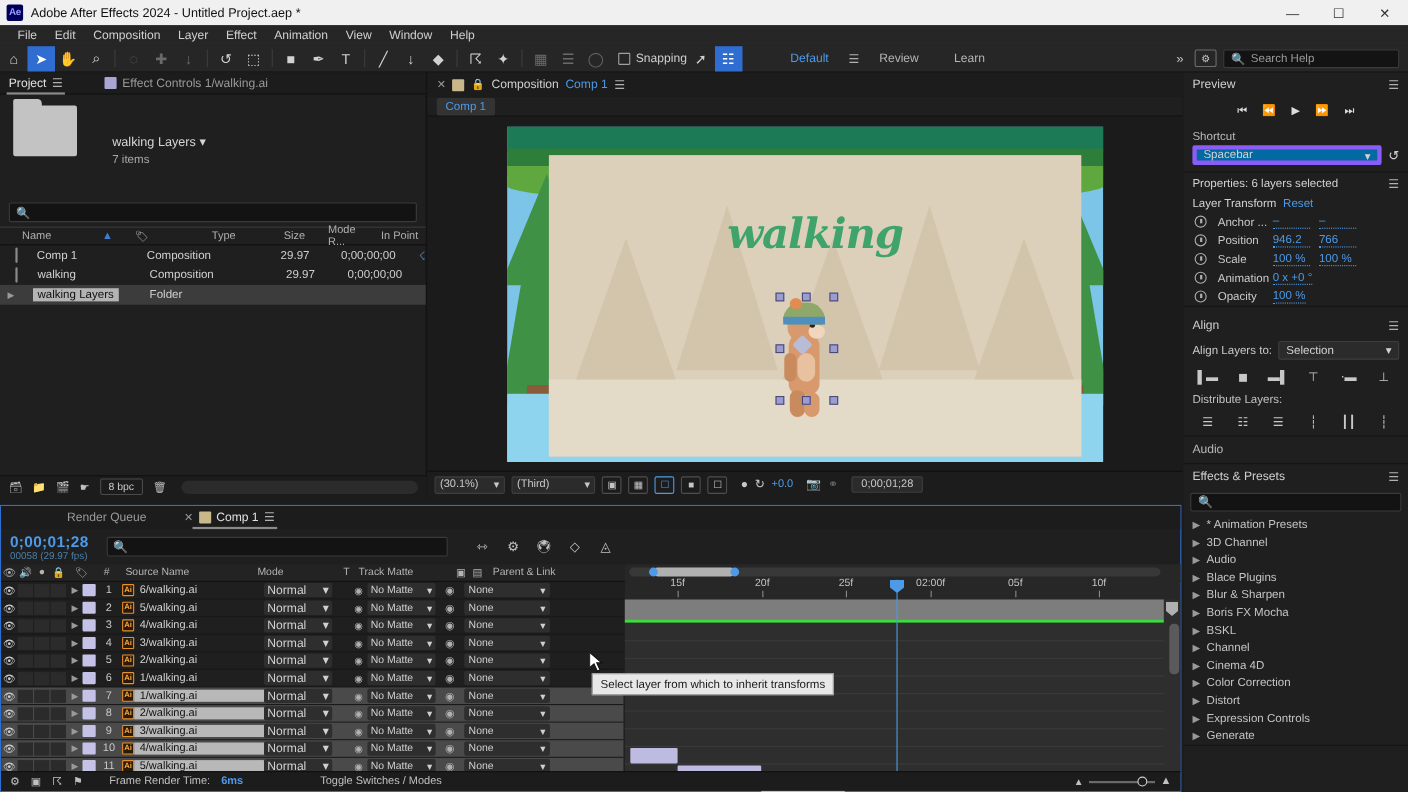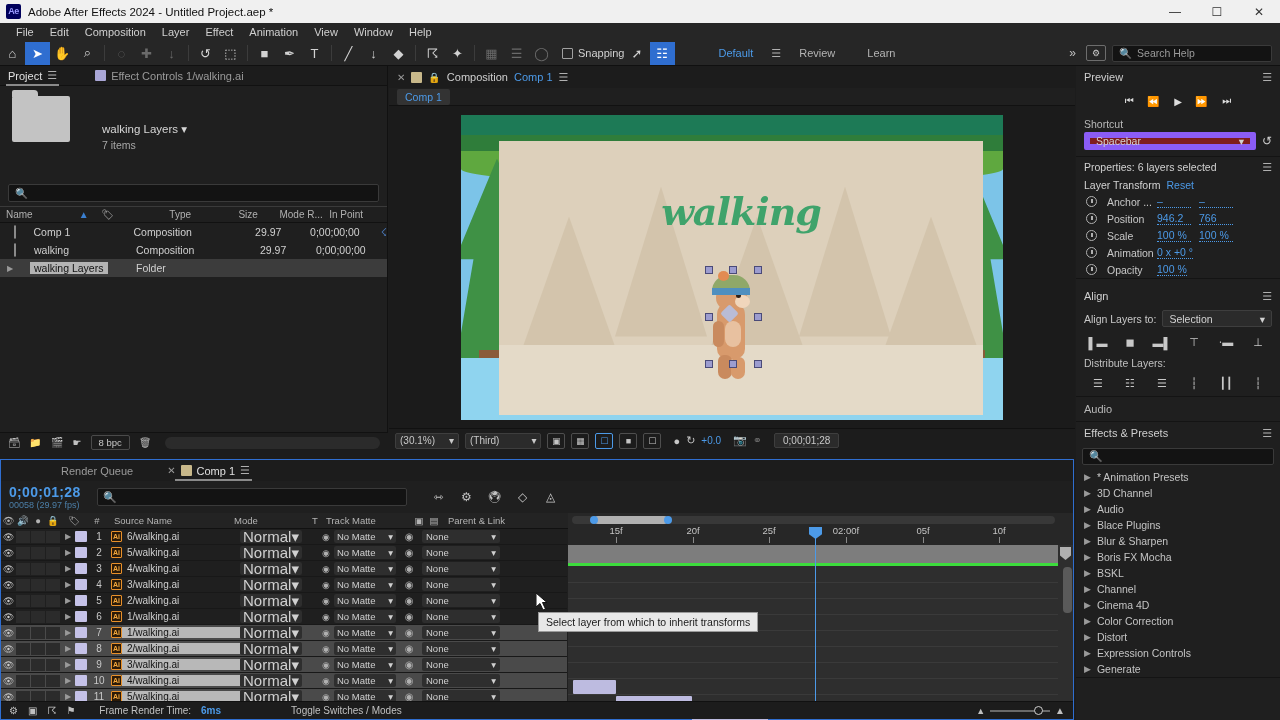--- a/index.html
+++ b/index.html
@@ -99,21 +99,21 @@
   .proj-search {
     margin: 6px 8px 4px 8px; height: 18px; background: #131313;
     border: 1px solid #3a3a3a; border-radius: 2px;
     display:flex; align-items:center; padding: 0 6px; color:#8a8a8a; font-size: 10.5px;
   }
   .proj-head {
     height: 17px; background: #1f1f1f; display: flex; align-items: center;
     border-top: 1px solid #3a3a3a; border-bottom: 1px solid #111;
     font-size: 10px; color: #b0b0b0;
   }
-  .proj-head > div { padding-left: 6px; }
+  .proj-head > div { padding-left: 20px; }
   .proj-row {
     height: 18px; display: flex; align-items: center; font-size: 10.5px; color: #d0d0d0;
   }
   .proj-row.sel { background: #3c3c3c; }
   .proj-row > div { padding-left: 6px; }
   .comp-ico { width: 13px; height: 11px; border-radius: 1px;
               background: linear-gradient(90deg,#3a6fb0 0 33%, #b0453a 33% 66%, #3a8a4a 66% 100%);
               border: 1px solid #8a8a8a; }
   .fld-ico { width: 13px; height: 10px; background: #cfcfcf; border-radius: 1px; }
   .swatch { width: 11px; height: 11px; border-radius: 1px; }
@@ -204,21 +204,21 @@
   #right-col { left:1076px; top:66px; width:204px; height:654px; background:#1f1f1f; }
   .rsec { border-bottom:1px solid #141414; }
   .rsec-head {
     height:22px; display:flex; align-items:center; justify-content:space-between;
     padding: 0 8px; font-size:11px; color:#cfcfcf;
   }
   .transport { height:26px; display:flex; align-items:center; justify-content:center; gap:14px; color:#ddd; font-size:10px;}
   .shortcut-lbl { font-size:10.5px; color:#b8b8b8; padding: 4px 8px 2px 8px;}
   .shortcut-row { display:flex; align-items:center; gap:6px; padding: 0 8px 6px 8px;}
   .sc-select {
-    flex:1; height:18px; background:#7f1d1d; border:6px solid #8b5cf6; border-radius:2px;
+    flex:1; height:18px; background:#0369a1; border:4px solid #8b5cf6; border-radius:2px;
     display:flex; align-items:center; justify-content:space-between; padding: 0 6px;
     font-size:10.5px; color:#d2d2d2;
   }
   .props-head { height:20px; display:flex; align-items:center; justify-content:space-between;
                 padding: 0 8px; font-size:10.5px; color:#d2d2d2;}
   .lt-row { display:flex; align-items:center; gap:6px; padding: 2px 8px; font-size:10.5px;}
   .lt-title { color:#d2d2d2; }
   .reset-link { color:#4c9ae8; }
   .p-row { display:flex; align-items:center; height:17px; padding-left:10px; font-size:10.5px;}
   .stopwatch {
@@ -269,21 +269,21 @@
   .lrow.sel .srcname { background:#b8b8b8; color:#111; }
   .eye { width:15px; text-align:center; color:#cfcfcf; font-size:9px;}
   .dot-cell { width:14px; height:12px; background:#2b2b2b; margin-right:1px;}
   .tri { width:14px; text-align:center; color:#9a9a9a; font-size:8px;}
   .lswatch { width:12px; height:11px; background:#c5c2e8; border-radius:1px; }
   .lnum { width:24px; text-align:center; color:#c8c8c8;}
   .ai-ico { width:11px; height:11px; background:#2b1a08; border:1px solid #e8902a; border-radius:1px;
             color:#f5a83c; font-size:7px; text-align:center; line-height:10px; font-weight:bold;}
   .srcname { width:118px; padding-left:5px; color:#d0d0d0; }
   .mode-dd { width:62px; height:13px; background:#2e2e2e; border-radius:2px; display:flex;
-             align-items:center; justify-content:space-between; padding:6px 3px; font-size:15px; color:#d0d0d0;}
+             align-items:center; justify-content:space-between; padding:6px 3px; font-size:11px; color:#d0d0d0;}
   .tcol { width:16px; }
   .tm-ico { width:16px; text-align:center; color:#b0b0b0; font-size:9px;}
   .tm-dd { width:62px; height:13px; background:#2e2e2e; border-radius:2px; display:flex;
            align-items:center; justify-content:space-between; padding:0 3px; font-size:9.5px; color:#d0d0d0;}
   .pl-ico { width:26px; text-align:center; color:#b0b0b0; font-size:10px;}
   .par-dd { width:78px; height:13px; background:#2e2e2e; border-radius:2px; display:flex;
             align-items:center; justify-content:space-between; padding:0 4px; font-size:9.5px; color:#d0d0d0;}
   
   .tg { position:absolute; left:567px; top:53px; width:505px; height:189px; background:#272727;}
   .tg-scrollbar { position:absolute; left:4px; top:3px; right:18px; height:8px; background:#383838; border-radius:4px;}

